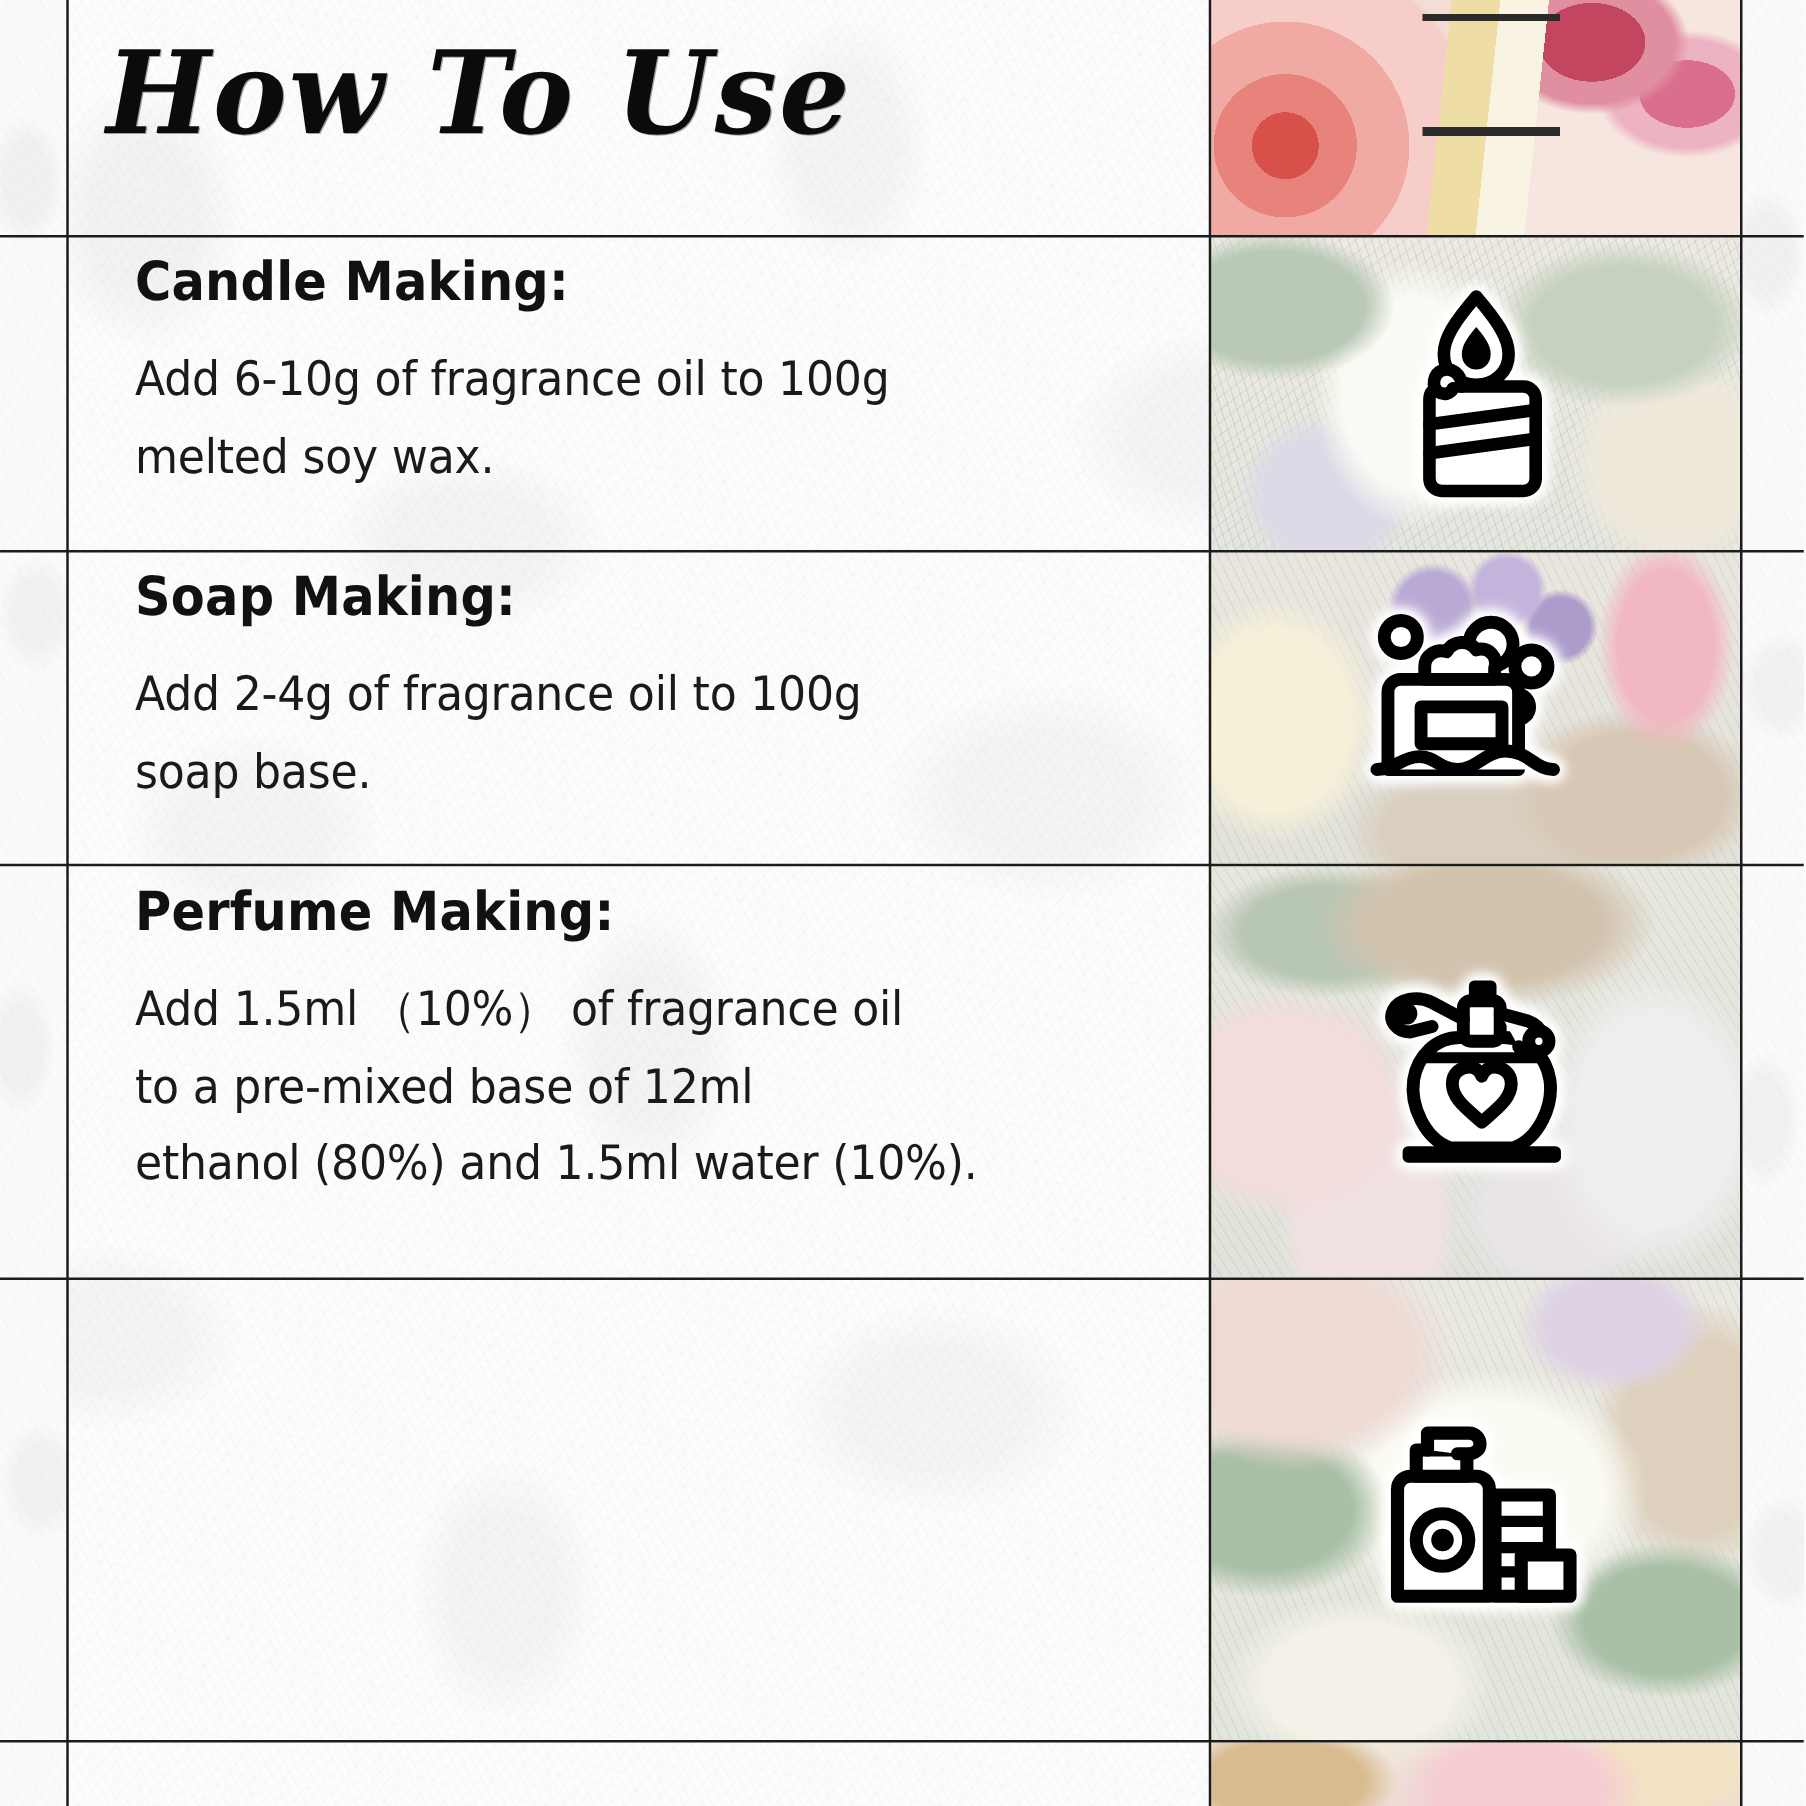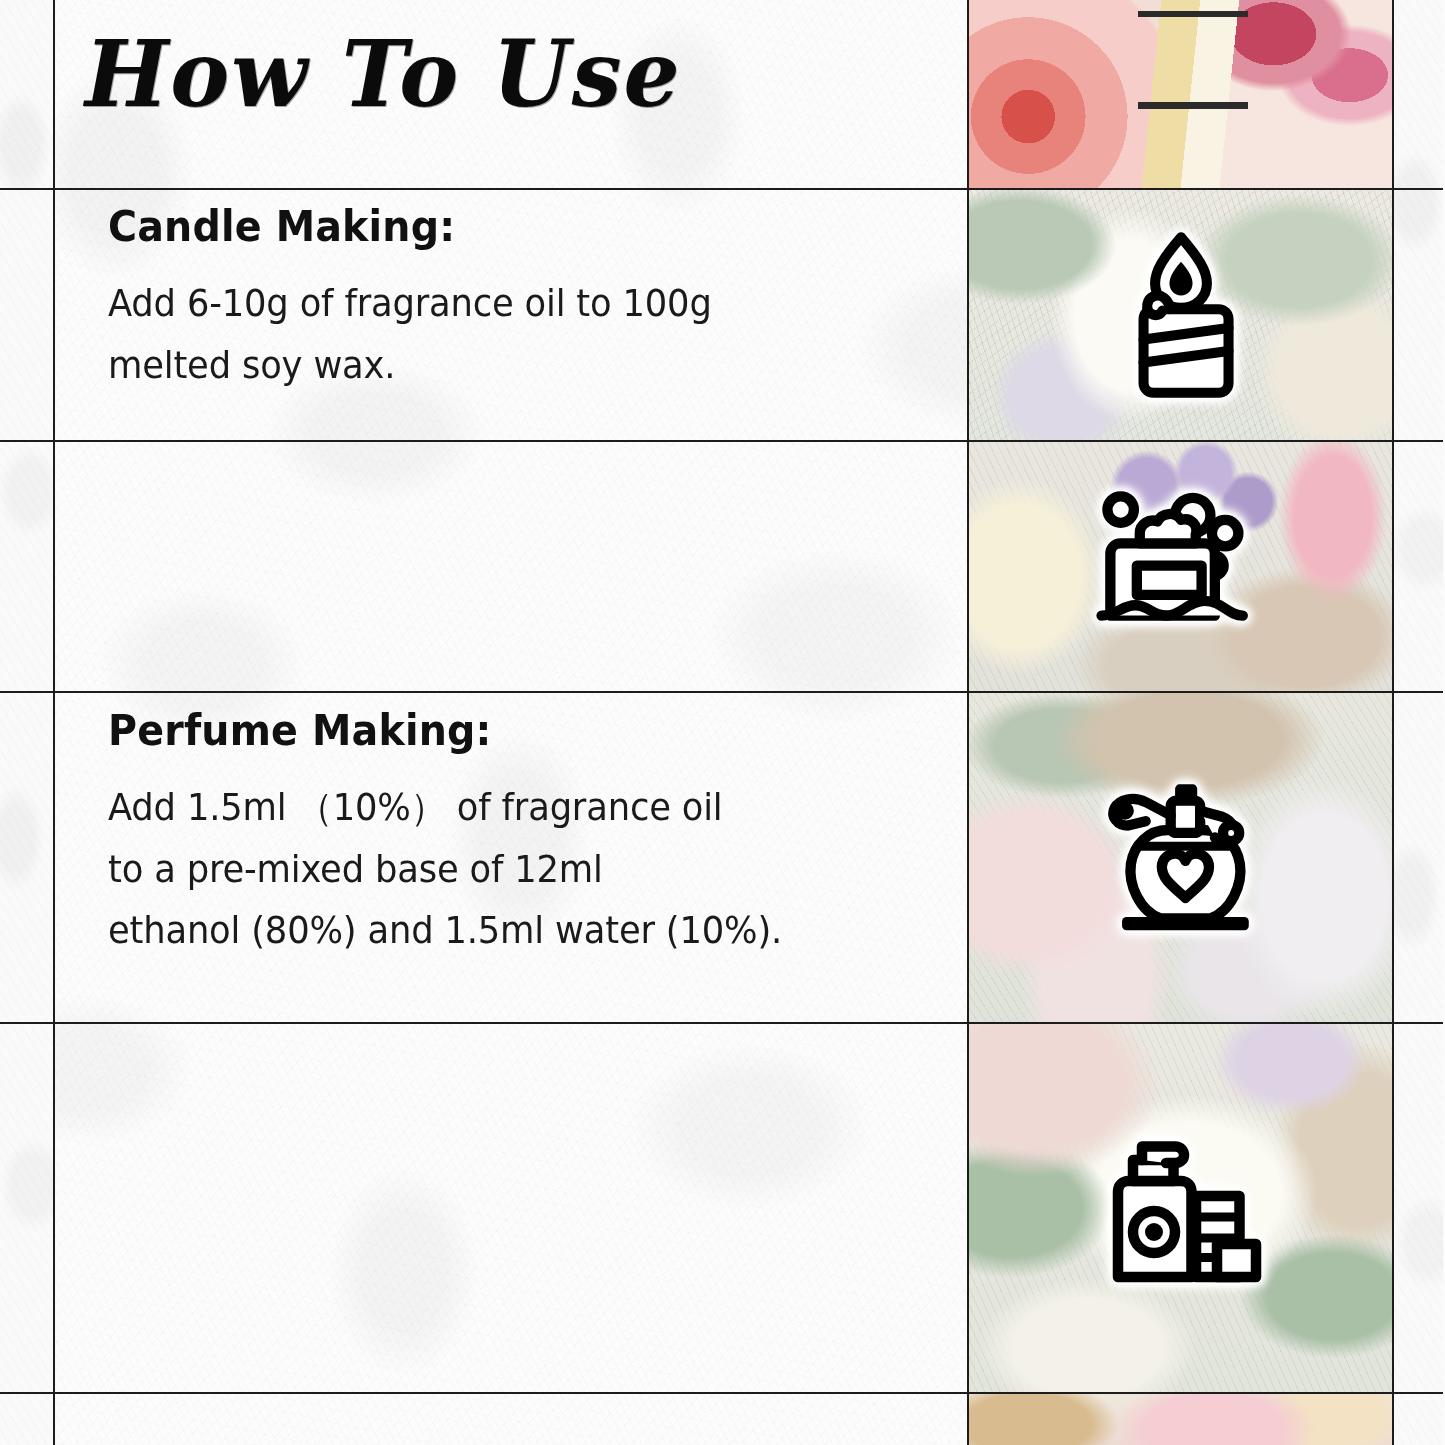--- a/index.html
+++ b/index.html
@@ -361,20 +361,25 @@
   <div id="header">
     <div class="page-title">How To Use</div>
   </div>
 
   <div class="row-text" id="row-candle">
     <div class="row-heading">Candle Making:</div>
     <div class="row-body">Add 6-10g of fragrance oil to 100g
 melted soy wax.</div>
   </div>
 
+  <div class="row-text" id="row-soap">
+    <div class="row-heading">Soap Making:</div>
+    <div class="row-body">Add 2-4g of fragrance oil to 100g
+soap base.</div>
+  </div>
 
   <div class="row-text" id="row-perfume">
     <div class="row-heading">Perfume Making:</div>
     <div class="row-body">Add 1.5ml （10%） of fragrance oil
 to a pre-mixed base of 12ml
 ethanol (80%) and 1.5ml water (10%).</div>
   </div>
 
 
 </div>

